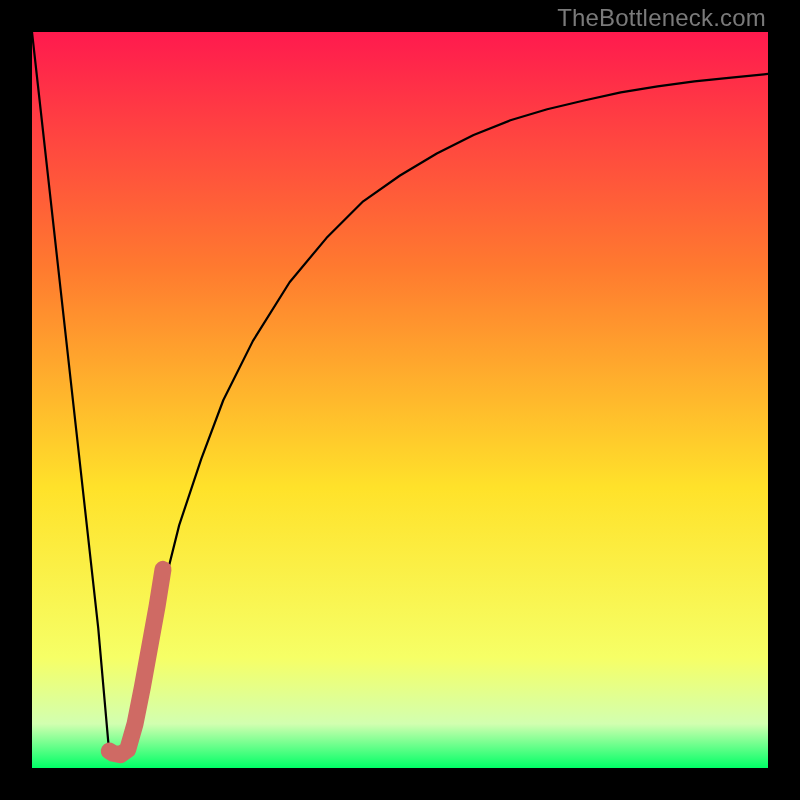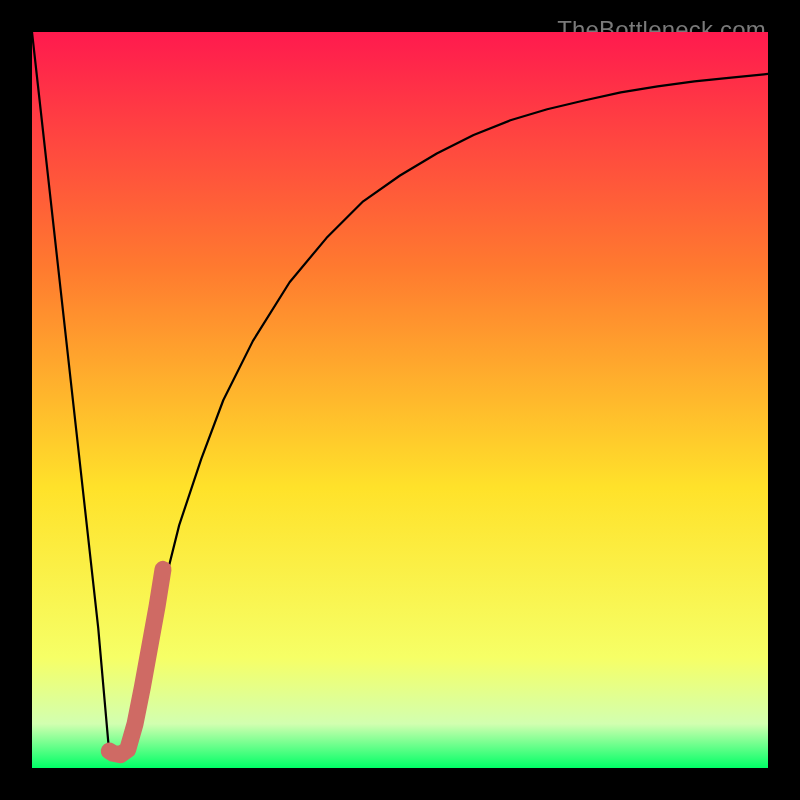--- a/index.html
+++ b/index.html
@@ -22,21 +22,21 @@
   #plot-area {
     position: absolute;
     left: 32px;
     top: 32px;
     width: 736px;
     height: 736px;
   }
 
   #watermark {
     position: absolute;
-    top: 16px;
+    top: 4px;
     right: 34px;
     font-family: Arial, Helvetica, sans-serif;
     font-size: 24px;
     font-weight: 500;
     color: #7a7a7a;
     letter-spacing: 0.2px;
   }
 </style>
 </head>
 <body>

